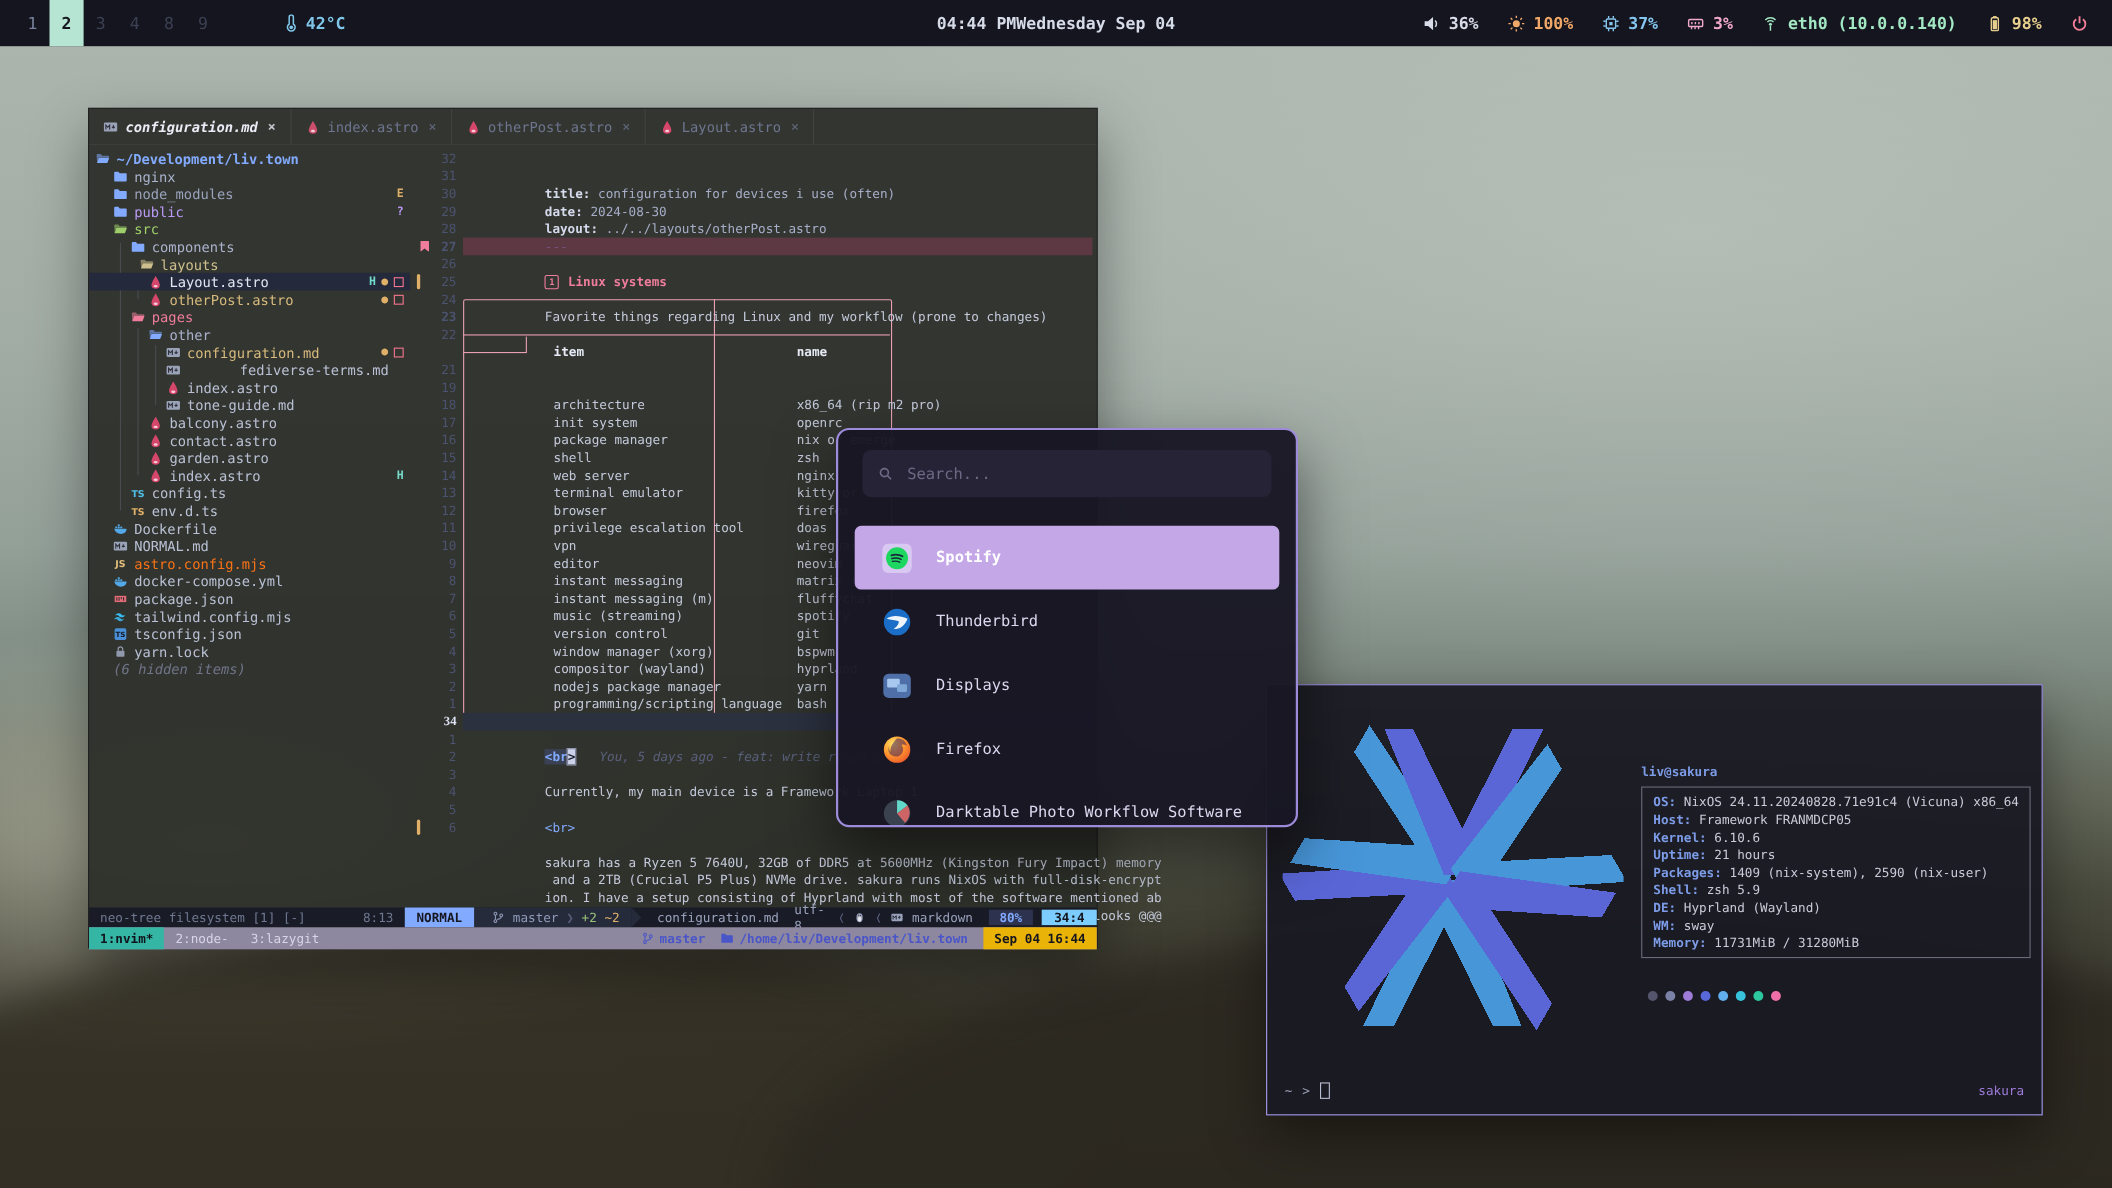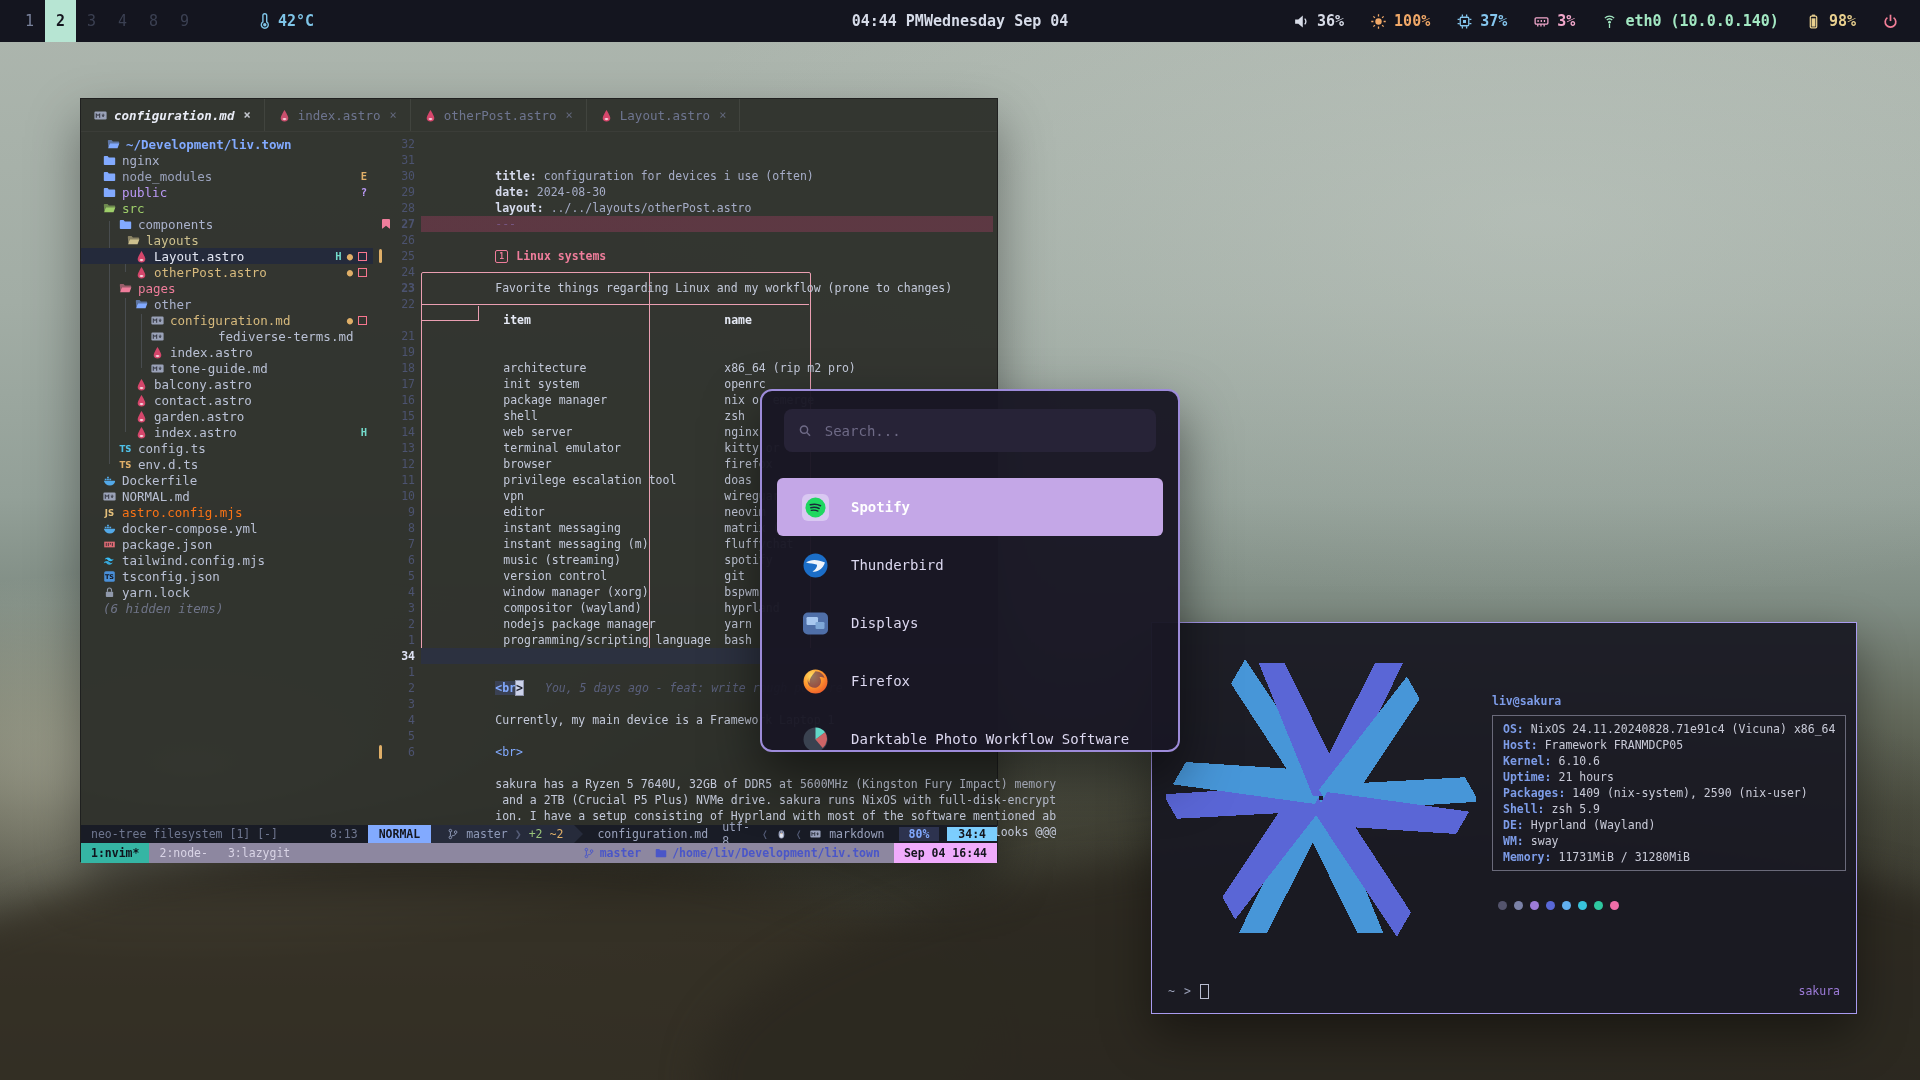--- a/index.html
+++ b/index.html
@@ -48,21 +48,21 @@
   .tabbar{height:32px;display:flex;align-items:center;font-size:12.5px;color:#6e7590;border-bottom:1px solid rgba(255,255,255,0.04);}
   .tab{display:flex;align-items:center;gap:7px;padding:0 13px;height:32px;border-right:1px solid rgba(255,255,255,0.07);}
   .tab.sel{color:#e9ecf6;font-weight:bold;font-style:italic;}
   .tico{width:13px;height:13px;display:inline-flex;}
   .tico svg{width:100%;height:100%;}
   .tclose{font-size:12px;opacity:0.8;margin-left:2px;}
 
   .tree{position:absolute;left:0;top:32px;width:292px;bottom:38px;font-size:12.5px;padding-top:5px;overflow:hidden;}
   .titem{height:16px;display:flex;align-items:center;gap:6px;position:relative;padding-right:6px;white-space:nowrap;}
   .titem.sel{background:#242a3b;}
-  .titem.root{font-weight:bold;margin-left:20px;}
+  .titem.root{font-weight:bold;}
   .titem.note{font-style:italic;}
   .ticon{width:13px;height:13px;display:inline-flex;flex:0 0 13px;}
   .ticon svg{width:100%;height:100%;}
   .tmarks{margin-left:auto;display:flex;gap:5px;align-items:center;font-size:10.5px;font-weight:bold;}
   .mk-box{width:7px;height:7px;border:1.2px solid;display:inline-block;}
   .tree-guide{position:absolute;width:1px;background:rgba(130,138,160,0.28);}
 
   .elines{position:absolute;left:296px;top:37px;width:616px;font-size:11.5px;line-height:16px;}
   .l{position:relative;height:16px;padding-left:49px;white-space:pre;color:#c3c9da;}
   .l .n{position:absolute;left:0;top:0;width:38px;text-align:right;color:#4c5370;}
@@ -71,21 +71,21 @@
   .l.fm .b{color:#a6adc8;}
   .l.dim .a{color:#565f89;}
   .l.h1{background:linear-gradient(90deg,transparent 44px,rgba(190,62,110,0.30) 44px);color:#ef7d9b;font-weight:bold;}
   .l.h1 .bm{display:block;position:absolute;left:5px;top:3px;width:8px;height:10px;background:#ef7d9b;border-radius:1px;clip-path:polygon(0 0,100% 0,100% 100%,50% 68%,0 100%);}
   .l.h1 .h1i{display:inline-block;width:11px;height:11px;border:1.3px solid #ef7d9b;border-radius:2px;font-size:8px;line-height:11px;text-align:center;margin-right:8px;vertical-align:1px;}
   .l.chg::before{content:"";position:absolute;left:2px;top:1px;bottom:1px;width:3px;background:#e0af68;border-radius:2px;}
   .l.th{font-weight:bold;color:#e6eaf5;}
   .l.th .a,.l.tr .a{display:inline-block;width:229px;padding-left:8px;box-sizing:border-box;}
   .l.tag .a{color:#82aaff;}
   .l.cur{background:linear-gradient(90deg,transparent 44px,#2c3140 44px);}
-  .l.cur .n{color:#dde1f3;font-weight:bold;}
+  .l.cur .n{color:#dde1f3;font-weight:bold;font-family:Liberation Serif, serif;}
   .l.cur .a{color:#82aaff;font-weight:bold;background:#3a4154;}
   .l.cur .b{background:#ccd2ea;color:#1c1f2c;font-weight:bold;outline:1px solid #8f95ad;}
   .l.cur .bl{color:#5a607d;font-style:italic;padding-left:22px;}
   .l.wrap{color:#c3c9da;}
   
   .tblbox{position:absolute;left:44px;top:136px;width:388px;height:384px;border:1.5px solid #eb9fb2;border-radius:2px;pointer-events:none;}
   .tblmid{position:absolute;left:272px;top:136px;height:384px;border-left:1.5px solid #eb9fb2;pointer-events:none;}
   .tblhsep{position:absolute;left:44px;top:168px;width:388px;border-top:1.5px solid #eb9fb2;pointer-events:none;}
   .tblstub{position:absolute;left:44px;top:184px;width:58px;border-top:1.5px solid #eb9fb2;pointer-events:none;}
   .tblstubtick{position:absolute;left:101px;top:170px;height:14px;border-left:1.5px solid #eb9fb2;pointer-events:none;}
@@ -104,21 +104,21 @@
   .sic{width:12px;height:12px;display:inline-flex;}
   .sic svg{width:100%;height:100%;}
   .s-pct{background:#2e3450;color:#82aaff;display:flex;align-items:center;padding:0 10px;font-weight:bold;}
   .s-pos{background:#7dcfff;color:#15161e;display:flex;align-items:center;padding:0 11px;font-weight:bold;}
 
   .tmux{position:absolute;left:0;right:0;top:744px;height:20px;background:#8d87a0;display:flex;align-items:center;font-size:11.5px;}
   .tw{padding:0 10px;height:20px;line-height:20px;color:#d9d4e6;}
   .tw.sel{background:#35b5a4;color:#10131c;font-weight:bold;}
   .tmux-right{margin-left:auto;display:flex;align-items:center;gap:14px;color:#4a56c8;font-weight:bold;}
   .tmux-right .grp{display:flex;align-items:center;gap:5px;}
-  .tdate{background:#f0abfc;color:#15161e;height:20px;line-height:20px;padding:0 10px;}
+  .tdate{background:#eab308;color:#15161e;height:20px;line-height:20px;padding:0 10px;}
 
   
   .launcher{
     position:absolute;left:760px;top:389px;width:420px;height:363px;z-index:30;
     background:rgba(25,23,36,0.97);border:2px solid #9d8bda;border-radius:12px;
     overflow:hidden;box-shadow:0 24px 54px rgba(0,0,0,0.5);box-sizing:border-box;
   }
   .lsearch{margin:18px 22px 0;height:43px;background:#272337;border-radius:8px;display:flex;align-items:center;gap:11px;padding:0 14px;}
   .lsearch .sic{width:15px;height:15px;color:#6e6a86;}
   .lsearch input{background:transparent;border:none;outline:none;color:#a8a3c0;font-size:14px;font-family:"DejaVu Sans Mono",monospace;width:100%;}

